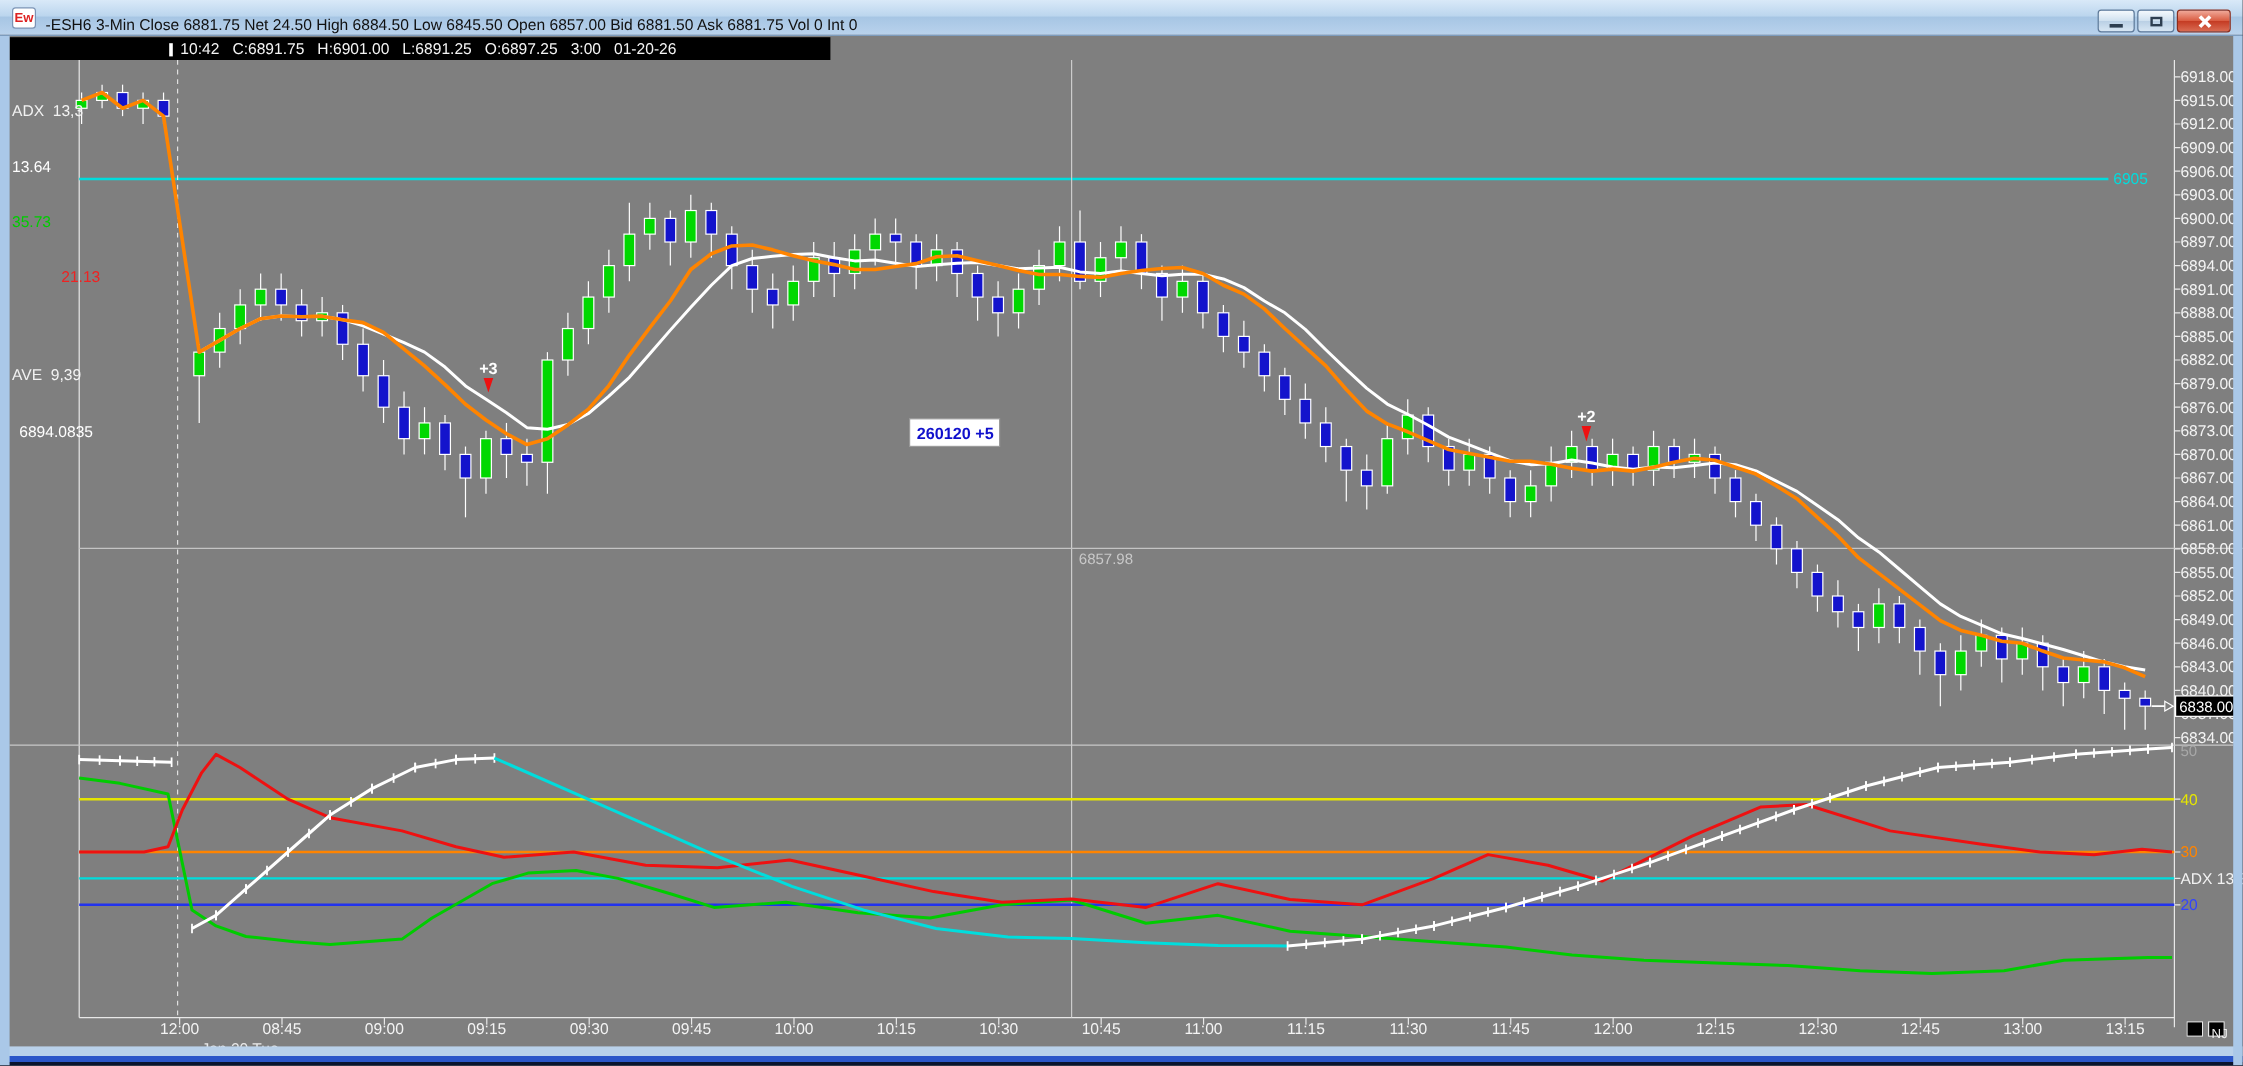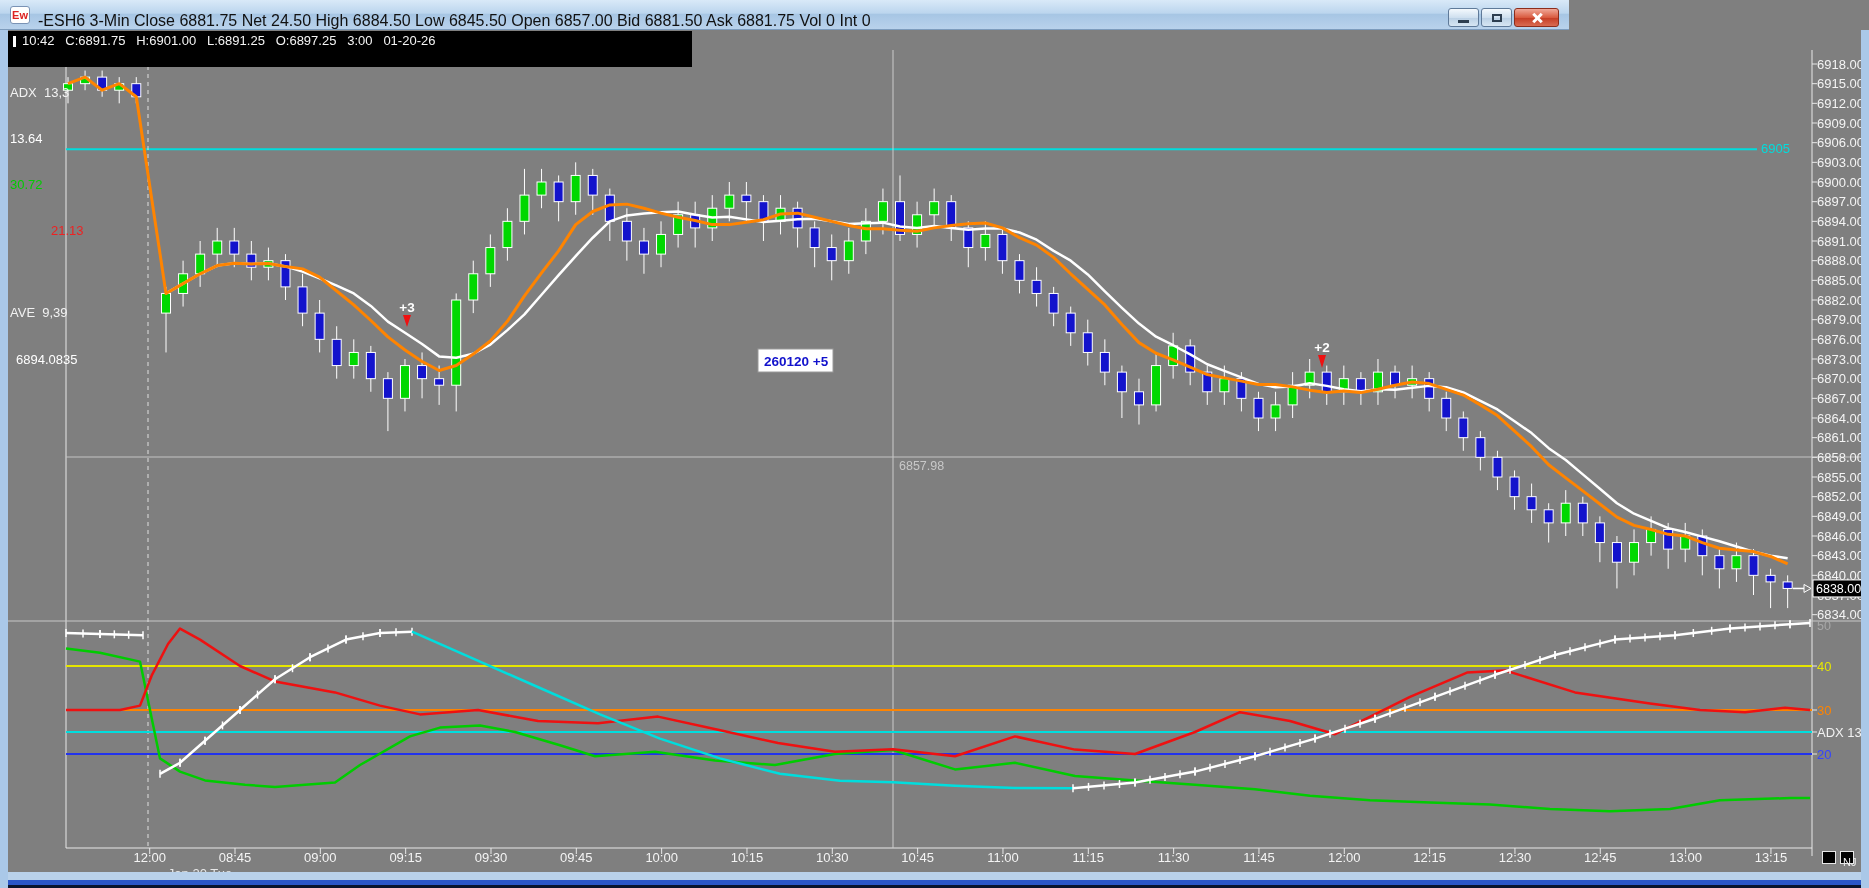--- a/index.html
+++ b/index.html
@@ -1,44 +1,44 @@
 <!DOCTYPE html>
 <html><head>
 <meta charset="utf-8">
 <style>
   html,body{margin:0;padding:0;background:#0a142e;}
   *{box-sizing:border-box;}
   .win{position:relative;width:1869px;height:888px;overflow:hidden;
        font-family:"Liberation Sans","DejaVu Sans",sans-serif;background:#7f7f7f;}
   
-  .titlebar{position:absolute;left:0;top:0;width:1569px;height:30px;z-index:40;
+  .titlebar{position:absolute;left:0;top:0;width:1869px;height:30px;z-index:40;
     background:linear-gradient(#d9e9f8 0%,#bcd6ee 45%,#a7c6e4 50%,#b9d2ec 100%);
     border-bottom:1px solid #7d9cbd;display:flex;align-items:center;}
   .appicon{width:20px;height:18px;margin-left:10px;background:#fff;border:1px solid #7a93b5;
     border-radius:3px;color:#d22;font-weight:bold;font-size:11px;line-height:16px;text-align:center;}
-  .title-text{margin-left:8px;font-size:16px;color:#111;white-space:pre;margin-top:12px;}
+  .title-text{margin-left:8px;font-size:13px;color:#111;white-space:pre;margin-top:12px;}
   .winbtns{position:absolute;right:10px;top:8px;display:flex;}
   .wbtn{width:31px;height:19px;margin-left:2px;border:1px solid #5f7a99;border-radius:3px;
     background:linear-gradient(#f4f9fd,#cfe0ef 50%,#b9cfe4 50%,#d7e6f3);
     display:flex;align-items:center;justify-content:center;position:relative;}
   .wbtn.close{background:linear-gradient(#f0a898,#d95b40 50%,#c43a22 50%,#d96b52);border-color:#8c2d1c;width:45px;}
   .g-min{width:11px;height:3px;background:#2d3e50;margin-top:8px;}
   .g-max{width:10px;height:8px;border:2px solid #2d3e50;background:transparent;}
   .g-x{position:relative;width:12px;height:12px;}
   .g-x::before,.g-x::after{content:"";position:absolute;left:5px;top:0;width:3px;height:12px;background:#fff;}
   .g-x::before{transform:rotate(45deg);}  .g-x::after{transform:rotate(-45deg);}
   
   .border-l{position:absolute;left:0;top:30px;width:8px;height:858px;background:#aac8e8;z-index:30;}
   .border-r{position:absolute;left:1861px;top:30px;width:8px;height:858px;background:#aac8e8;z-index:30;}
   .strip-lb{position:absolute;left:0;top:872px;width:1869px;height:8px;background:#b9d1ea;z-index:29;}
   .strip-bl{position:absolute;left:0;top:880px;width:1869px;height:5px;background:#2b56c8;z-index:29;}
   .strip-dk{position:absolute;left:0;top:885px;width:1869px;height:3px;background:#0a142e;z-index:29;}
   
-  .infobar{position:absolute;left:8px;top:31px;width:684px;height:36px;background:#000;z-index:20;
-    color:#f4f4f4;font-size:13px;line-height:19px;white-space:pre;}
+  .infobar{position:absolute;left:8px;top:31px;width:684px;height:19px;background:#000;z-index:20;
+    color:#f4f4f4;font-size:13px;line-height:19px;white-space:pre;text-align:center;}
   .caret{display:inline-block;width:3px;height:11px;background:#fff;margin:0 6px 0 5px;vertical-align:middle;}
   
   .studies{position:absolute;left:10px;top:54px;z-index:20;font-size:13px;line-height:15.4px;white-space:pre;}
   .studies div{height:15.4px;}
   .c-white{color:#f2f2f2;} .c-blue{color:#ffffff;} .c-green{color:#00cc00;}
   .c-red{color:#ee2222;margin-left:41px;} .c-cyan{color:#ffffff;text-align:center;}
   .studies .gap{height:5px;}
   svg{position:absolute;left:0;top:0;z-index:10;}
   
   .sq{position:absolute;top:851px;width:14px;height:13px;background:#000;border:1px solid #e8e8e8;z-index:31;}
@@ -522,21 +522,21 @@
   <div class="border-r"></div>
   <div class="strip-lb"></div>
   <div class="strip-bl"></div>
   <div class="strip-dk"></div>
 
   <div class="infobar"><span class="caret"></span><span>10:42   C:6891.75   H:6901.00   L:6891.25   O:6897.25   3:00   01-20-26</span></div>
 
   <div class="studies">
     <div class="c-white">ADX  13,3</div>
     <div class="c-blue">13.64</div>
-    <div class="c-green">30.72</div>
+    <div class="c-green">35.73</div>
     <div class="c-red">21.13</div>
     <div class="gap"></div>
     <div class="c-white">AVE  9,39</div>
     <div class="c-cyan">6894.0835</div>
   </div>
 
   <div class="sq" style="left:1822px"></div>
   <div class="sq" style="left:1840px"></div>
   <div class="nj">NJ</div>
 </div>

